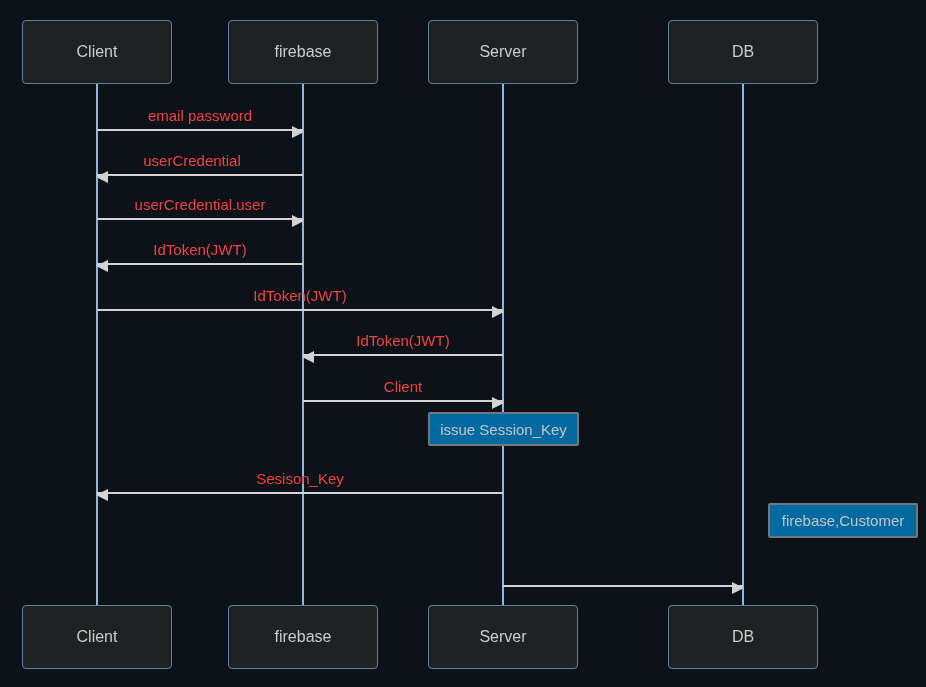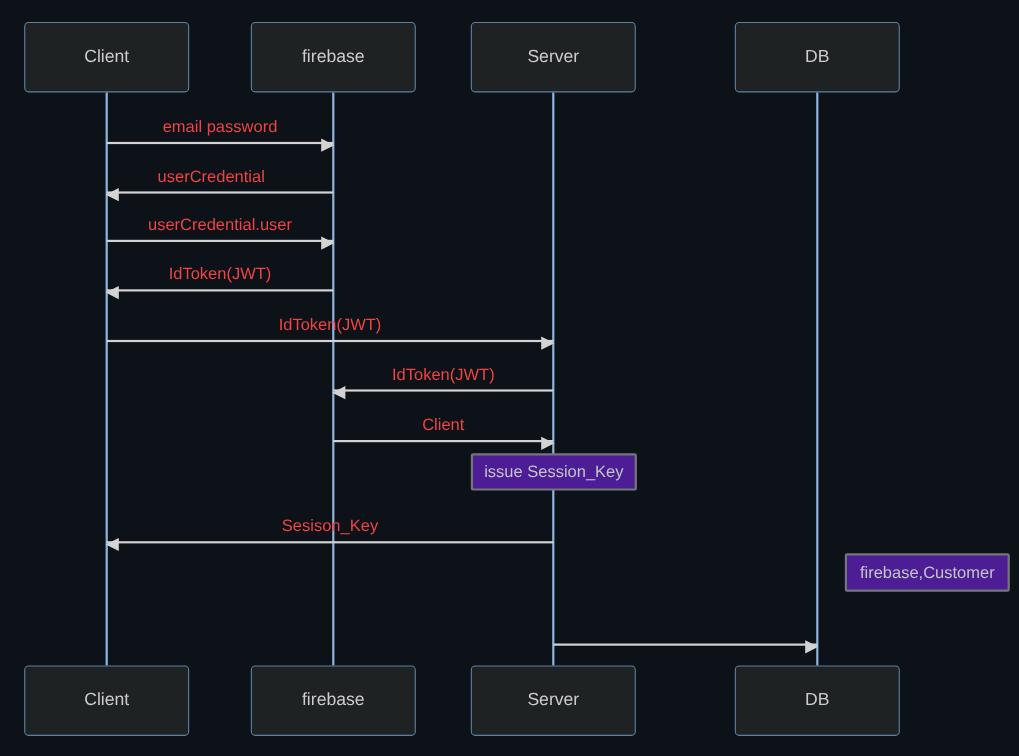--- a/index.html
+++ b/index.html
@@ -63,21 +63,21 @@
     position: absolute;
     left: -1px;
     top: -5px;
     width: 0; height: 0;
     border-top: 6px solid transparent;
     border-bottom: 6px solid transparent;
     border-right: 12px solid #d3d3d3;
   }
   .note {
     position: absolute;
-    background: #4c1d95;
+    background: #0369a1;
     border: 2px solid #74777a;
     border-radius: 2px;
     box-sizing: border-box;
     display: flex;
     align-items: center;
     justify-content: center;
     color: #c4c5c7;
     font-size: 15px;
     white-space: nowrap;
   }

